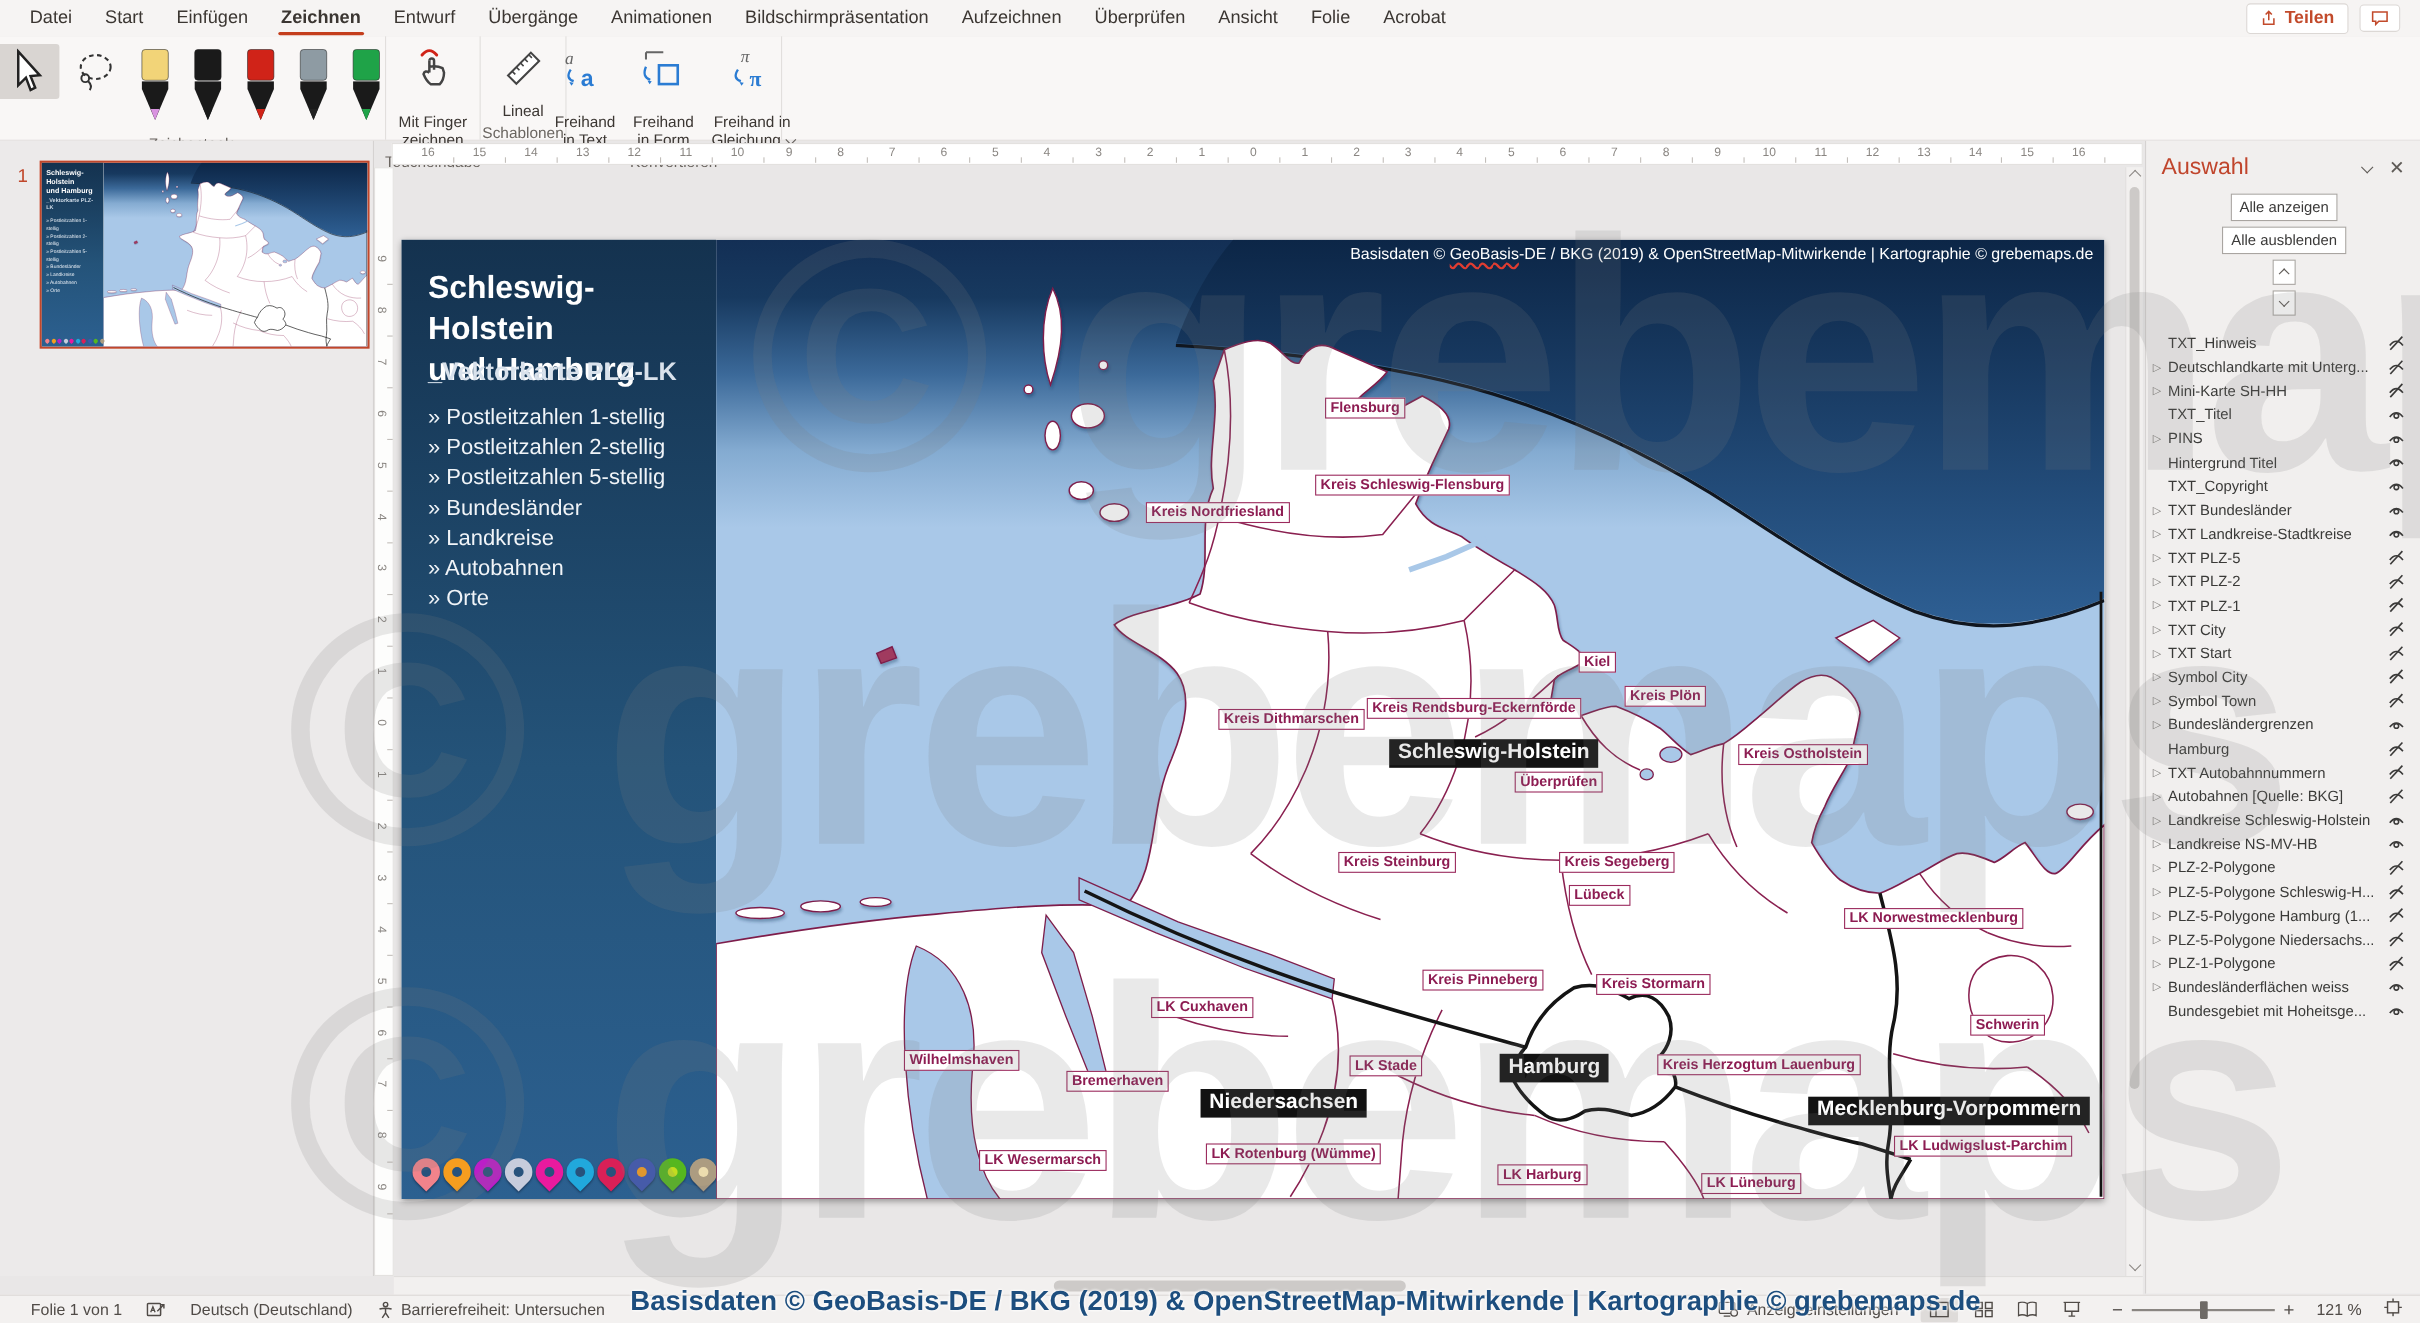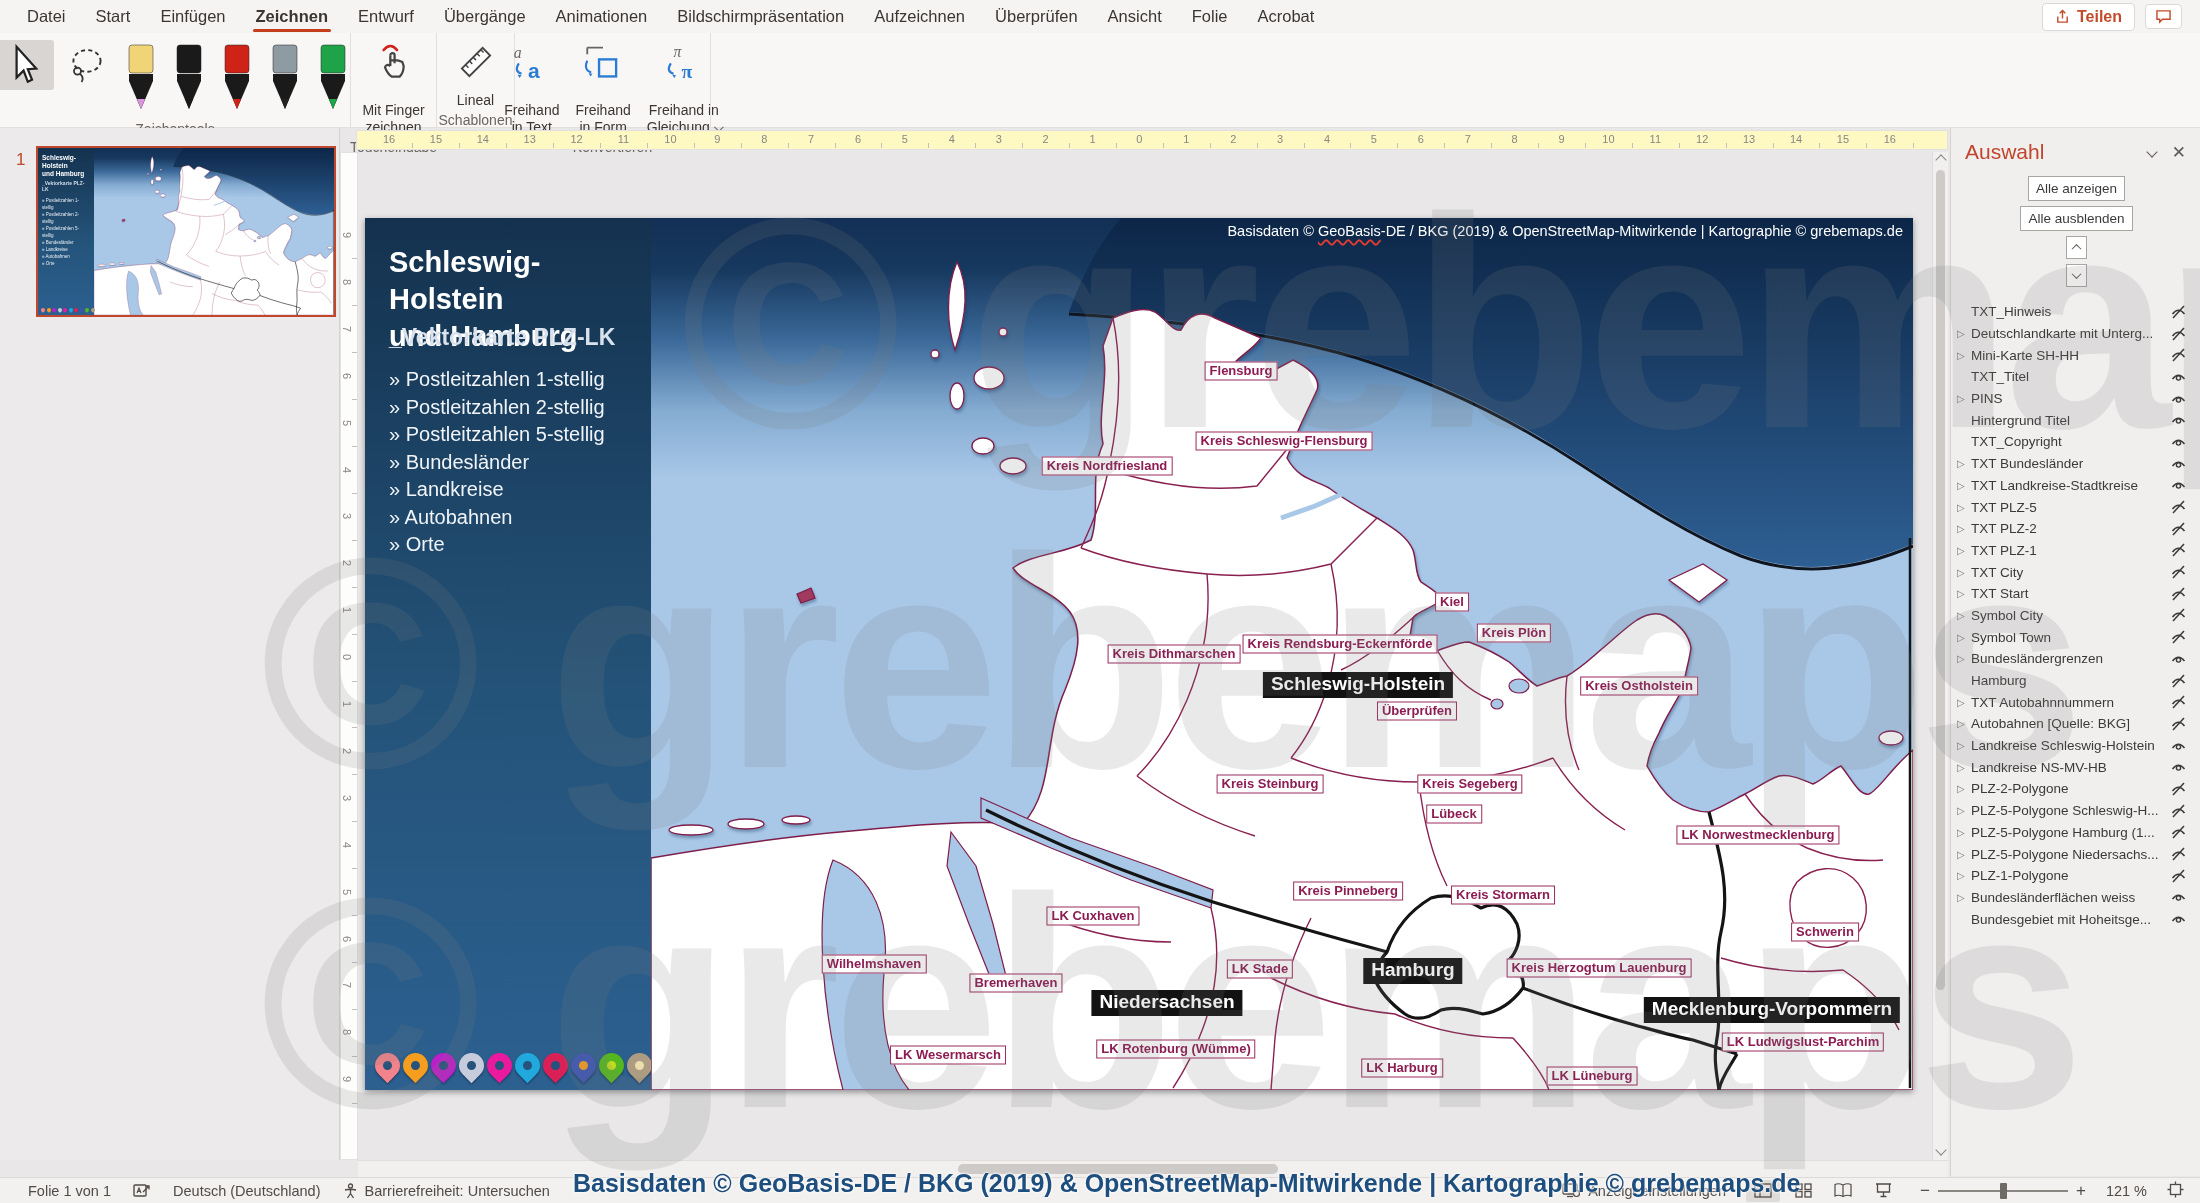--- a/index.html
+++ b/index.html
@@ -23,21 +23,21 @@
   .rgroup-label { font-size:14px; color:#6a6560; padding-bottom:4px; white-space:nowrap; }
   .toolbtn { display:flex; flex-direction:column; align-items:center; padding:3px 6px; border-radius:3px; color:#3b3632; }
   .toolbtn .tlabel { font-size:14px; line-height:17px; text-align:center; margin-top:18px; white-space:nowrap; }
   .bigicon { width:46px; height:44px; display:flex; align-items:center; justify-content:center; }
   .selected-tool { background:#d9d5d2; border-radius:3px; }
   .penrow { display:flex; gap:6px; padding-top:6px; }
   .pen { width:42px; height:74px; }
   .caret { display:inline-block; width:7px; height:7px; border-right:1.6px solid #5f5b57; border-bottom:1.6px solid #5f5b57; transform:rotate(45deg) translateY(-2px); margin-left:4px; }
 
   
-  .hruler { position:absolute; left:356px; top:130px; width:1592px; height:20px; background:#fef9c3; border:1px solid #e3e1df; }
+  .hruler { position:absolute; left:356px; top:130px; width:1592px; height:20px; background:#ffffff; border:1px solid #e3e1df; }
   .hruler span { position:absolute; top:2px; font-size:11px; color:#8a8682; transform:translateX(-50%); }
   .hruler i { position:absolute; top:12px; width:1px; height:5px; background:#c2beba; }
   .vruler { position:absolute; left:340px; top:152px; width:18px; height:1008px; background:#fdfdfc; border:1px solid #e3e1df; }
   .vruler span { position:absolute; left:3px; font-size:11px; color:#8a8682; transform:translateY(-50%) rotate(90deg); }
   .vruler i { position:absolute; left:11px; height:1px; width:5px; background:#c2beba; }
 
   
   .thumbs { position:absolute; left:0; top:128px; width:340px; height:1032px; background:#eceaea; border-right:1px solid #d5d2d1; }
   .slide-num { position:absolute; left:16px; top:22px; color:#c0472b; font-size:17px; }
   .thumb { position:absolute; left:36px; top:18px; width:300px; height:171px; border:2px solid #c0472b; background:#fff; display:flex; }

